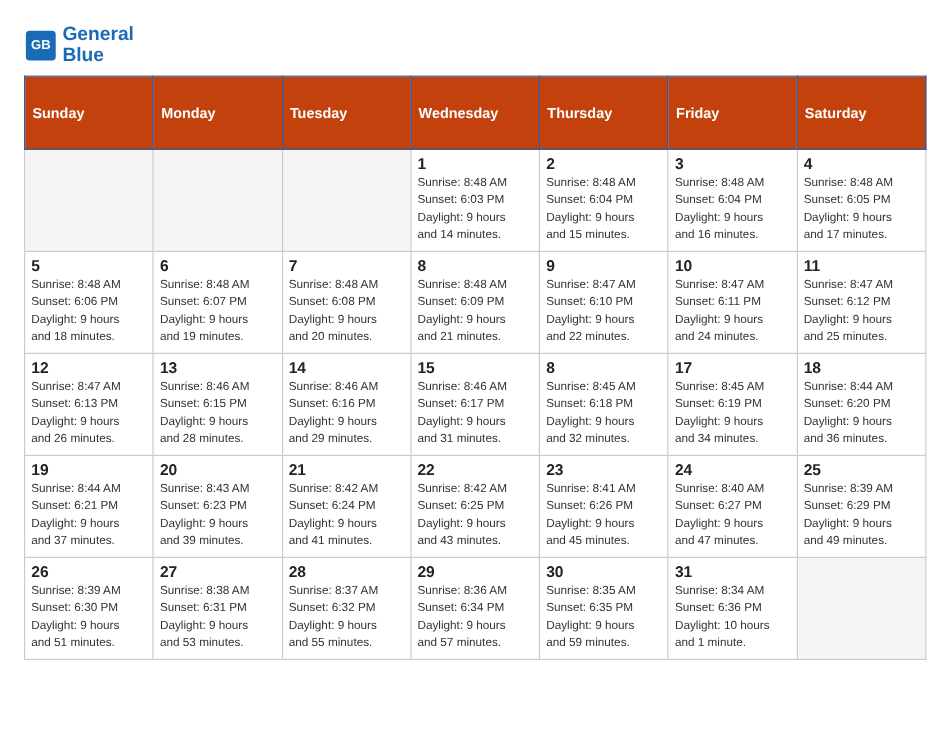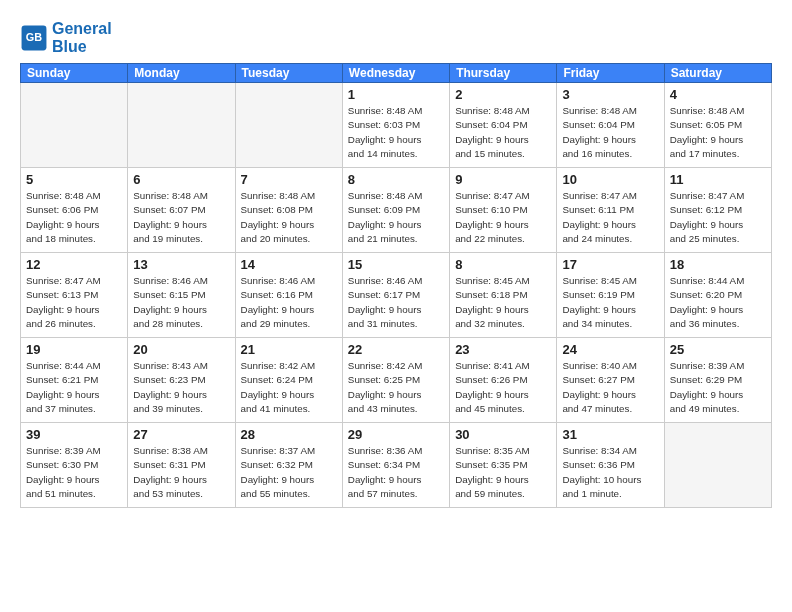--- a/index.html
+++ b/index.html
@@ -52,24 +52,24 @@
       color: #444;
       margin-top: 2px;
     }
     .calendar {
       width: 100%;
       border-collapse: collapse;
       margin-top: 8px;
       font-size: 10.5px;
     }
     .calendar th {
-      background: #3b82f6;
+      background: #c2410c;
       color: #fff;
       text-align: left;
-      padding: 2px 6px;
+      padding: 23px 6px;
       font-size: 12px;
       font-weight: bold;
       border: 1px solid #2b5faa;
     }
     .calendar td {
       border: 1px solid #ccc;
       vertical-align: top;
       padding: 4px 5px;
       width: 107px;
       min-height: 80px;
@@ -307,21 +307,21 @@
           <td>
             <span class="day-num">25</span>
             <div class="day-info" style="white-space: pre-line;">Sunrise: 8:39 AM
 Sunset: 6:29 PM
 Daylight: 9 hours
 and 49 minutes.</div>
           </td>
         </tr>
         <tr class="week-row">
           <td>
-            <span class="day-num">39</span>
+            <span class="day-num">26</span>
             <div class="day-info" style="white-space: pre-line;">Sunrise: 8:39 AM
 Sunset: 6:30 PM
 Daylight: 9 hours
 and 51 minutes.</div>
           </td>
           <td>
             <span class="day-num">27</span>
             <div class="day-info" style="white-space: pre-line;">Sunrise: 8:38 AM
 Sunset: 6:31 PM
 Daylight: 9 hours

